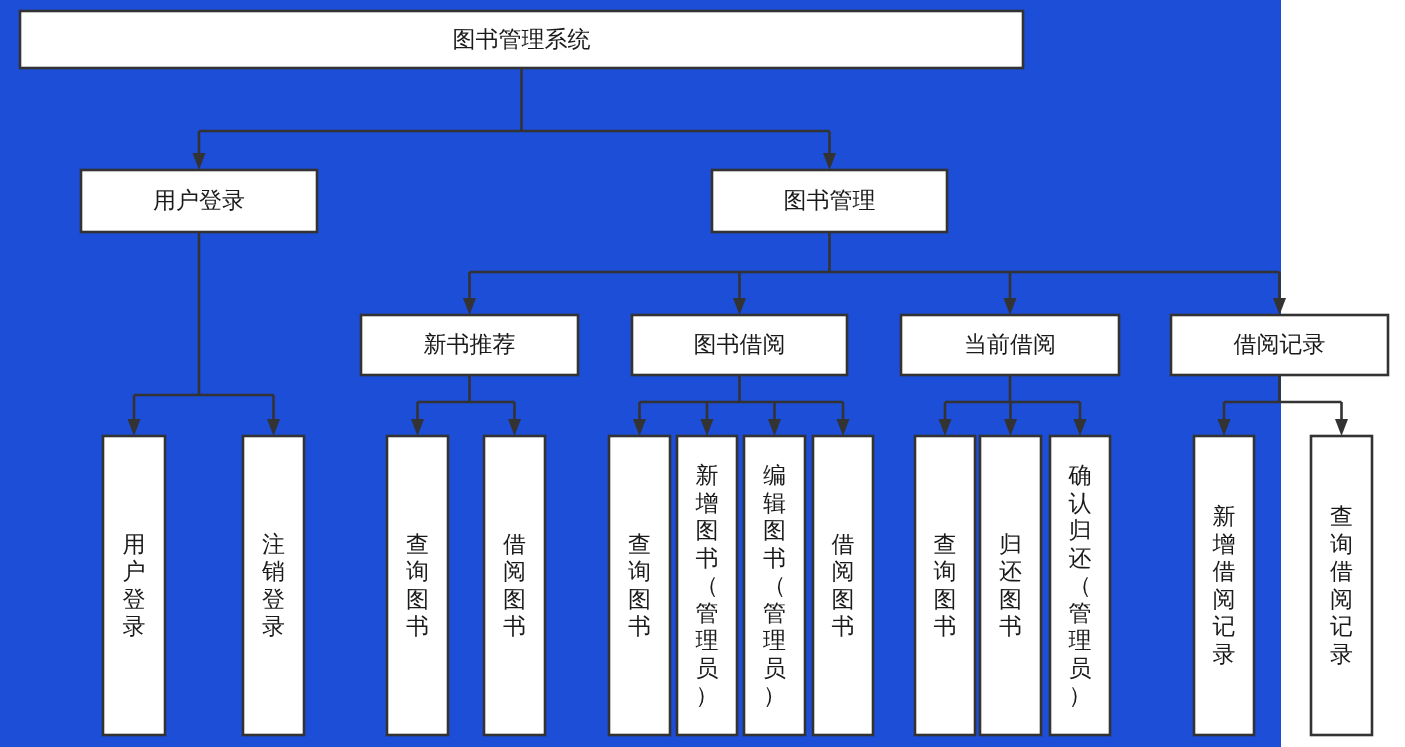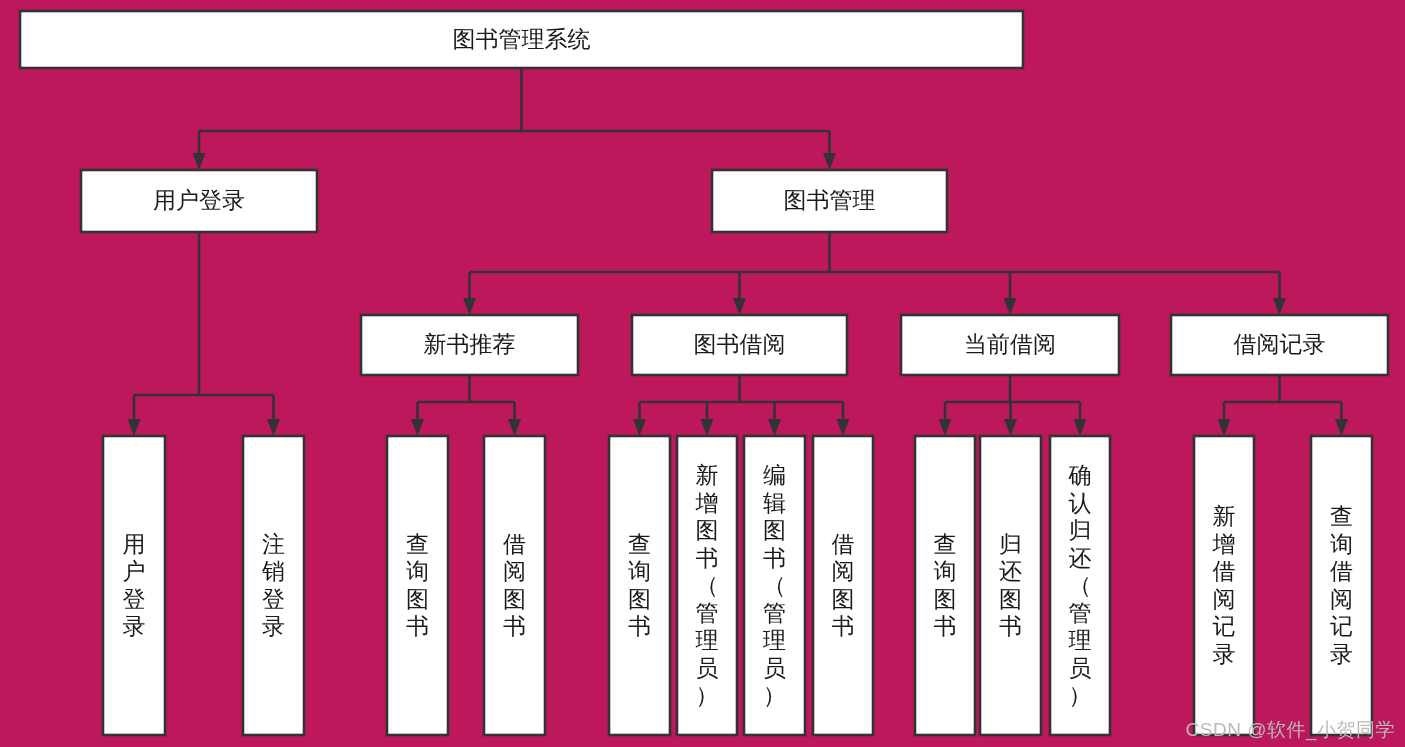--- a/index.html
+++ b/index.html
@@ -9,23 +9,23 @@
     background: #ffffff;
   }
   body {
     width: 1405px;
     height: 747px;
     font-family: "Liberation Sans", "DejaVu Sans", sans-serif;
     overflow: hidden;
   }
   #diagram-root {
     position: relative;
-    width: 1405px;
+    width: 1281px;
     height: 747px;
-    background: #be185d;
+    background: #1d4ed8;
   }
   svg#flowchart {
     position: absolute;
     top: 0;
     left: 0;
     width: 1405px;
     height: 747px;
     display: block;
   }
   .node-rect {
@@ -221,15 +221,14 @@
           <rect x="1194" y="436" width="60" height="299" class="node-rect"></rect>
           <text x="1224" y="0" class="node-label-v"><tspan x="1224" y="524.45">新</tspan><tspan x="1224" y="551.95">增</tspan><tspan x="1224" y="579.45">借</tspan><tspan x="1224" y="606.95">阅</tspan><tspan x="1224" y="634.45">记</tspan><tspan x="1224" y="661.95">录</tspan></text>
         </g>
         <g>
           <rect x="1311" y="436" width="61" height="299" class="node-rect"></rect>
           <text x="1341.5" y="0" class="node-label-v"><tspan x="1341.5" y="524.45">查</tspan><tspan x="1341.5" y="551.95">询</tspan><tspan x="1341.5" y="579.45">借</tspan><tspan x="1341.5" y="606.95">阅</tspan><tspan x="1341.5" y="634.45">记</tspan><tspan x="1341.5" y="661.95">录</tspan></text>
         </g>
       </g>
   </svg>
 
-  <div class="watermark-text">CSDN @软件_小贺同学</div>
 
 </div>
 
 </body></html>

